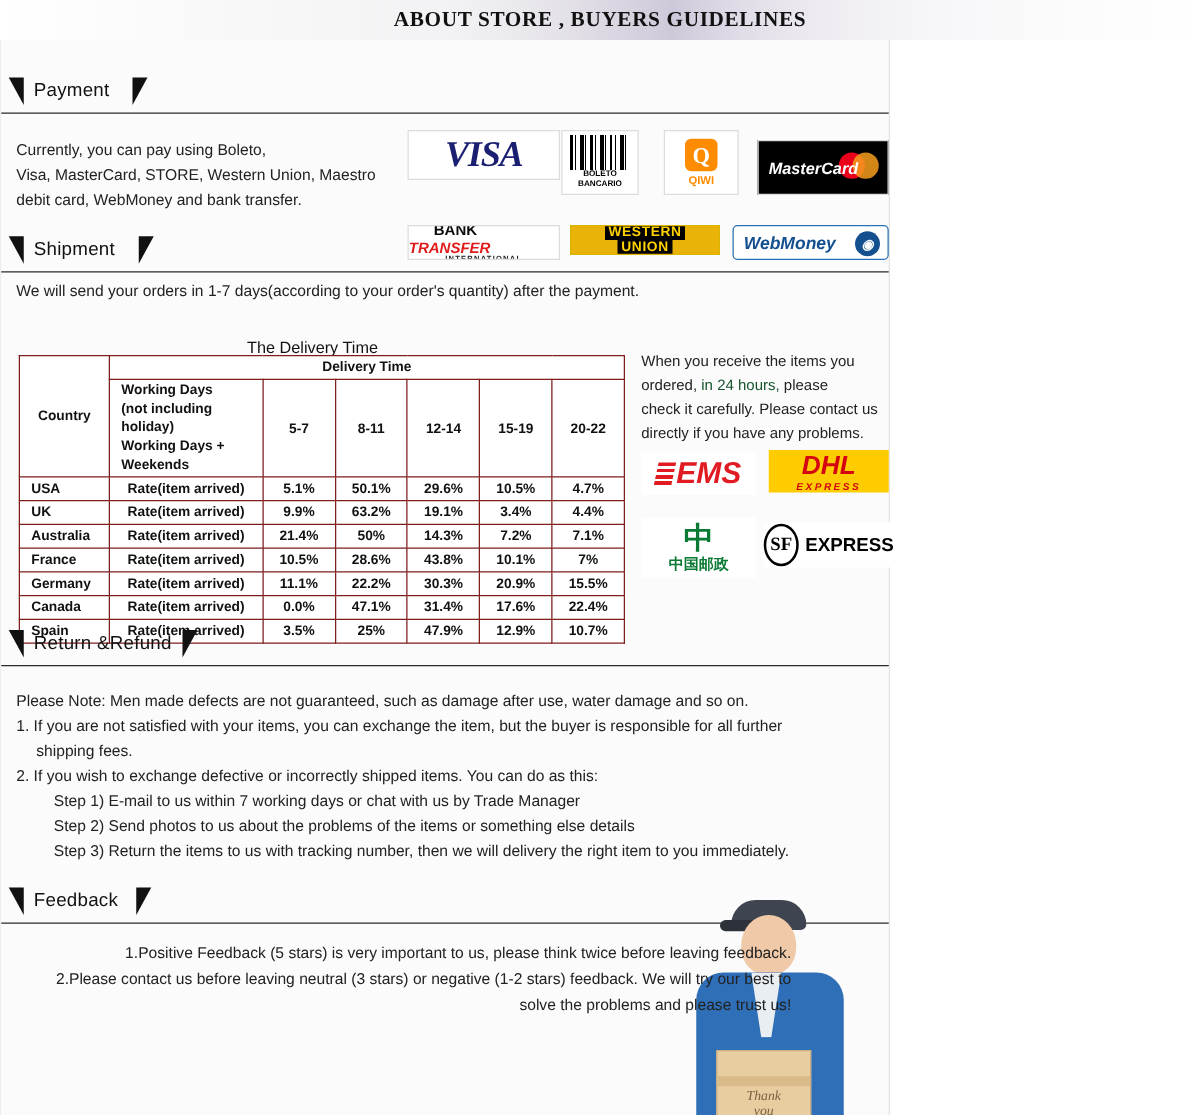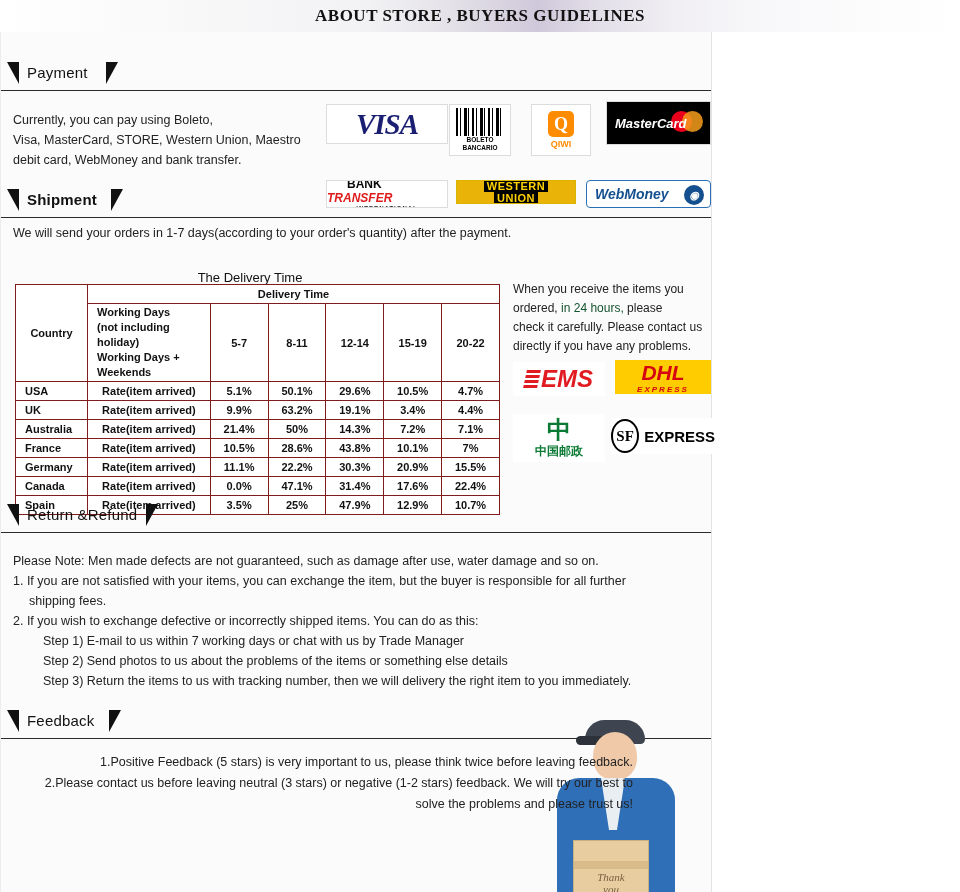--- a/index.html
+++ b/index.html
@@ -148,21 +148,21 @@
     background: #ff8c00;
     border-radius: 5px;
     color: #fff;
     font-weight: bold;
     font-size: 18px;
     display: flex; align-items: center; justify-content: center;
     font-family: "Liberation Serif", serif;
   }
   .qiwi-txt { font-size: 9px; font-weight: bold; color:#ff8c00; margin-top:2px;}
   .mastercard {
-    left: 605px; top: 69px; width: 105px; height: 44px;
+    left: 605px; top: 80px; width: 105px; height: 44px;
     border: 1px solid #dcdcdc;
     background: #000;
     color: #fff;
     font-size: 14px;
     font-style: italic;
     font-weight: bold;
     position: absolute;
   }
   .mc-circles { position:absolute; right:7px; top:9px; width:32px; height:22px;}
   .mc-c { position:absolute; width:21px; height:21px; border-radius:50%;}
@@ -439,21 +439,21 @@
   <div class="logo westernunion">
     <div class="wu1">WESTERN</div>
     <div class="wu2">UNION</div>
   </div>
 
   <div class="logo webmoney">
     <span>WebMoney</span>
     <span class="wm-globe">◉</span>
   </div>
 
-  <div class="section" style="top:155px;font-weight:bold;">
+  <div class="section" style="top:155px;">
     <div class="sec-head">
       <div class="flag flag-left"></div>
       <div class="flag flag-right" style="left:110px;"></div>
       <div class="sec-title">Shipment</div>
     </div>
   </div>
 
   <div class="ship-text">We will send your orders in 1-7 days(according to your order's quantity) after the payment.</div>
   <div class="delivery-caption">The Delivery Time</div>
 

